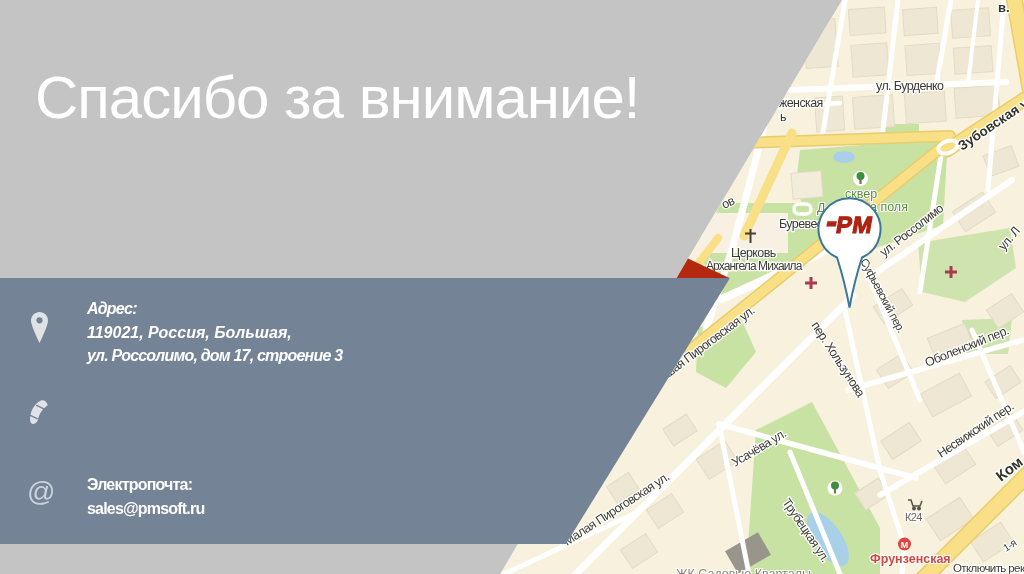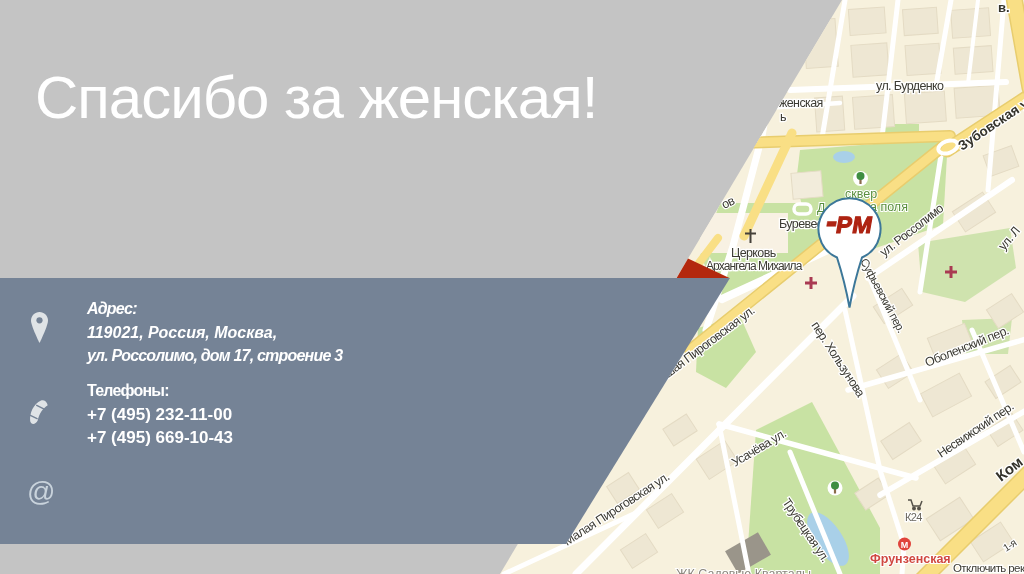--- a/index.html
+++ b/index.html
@@ -275,22 +275,22 @@
   </svg>
 
   <svg class="abs" style="left:29px;top:121px" width="21" height="28" viewBox="0 0 21 28">
     <path d="M12,1.5 C14.5,0.3 18,2.3 18.7,6.2 C14,9.5 10.2,14 8.7,21.5 C6.5,26 2,25.8 1.2,22.3 C0.3,14 4.5,5 12,1.5 Z" fill="#dfe3e6"></path>
     <path d="M7.2,6.2 L15.2,10.2 M0.8,16.2 L8.6,19.8" stroke="#758396" stroke-width="1.4"></path>
   </svg>
 
   <div class="abs" style="left:27px;top:198px;font-size:28px;color:#c9d3dc;font-family:'Liberation Sans',sans-serif;">@</div>
 
   <div class="abs" style="left:87px;top:19px;font-size:16px;font-weight:bold;line-height:23.5px;letter-spacing:-0.8px;font-style:italic;">
-    Адрес:<br><span style="letter-spacing:0">119021, Россия, Москва,</span><br>ул. Россолимо, дом 17, строение 3
+    Адрес:<br><span style="letter-spacing:0">119021, Россия, Большая,</span><br>ул. Россолимо, дом 17, строение 3
   </div>
 
-  <div class="abs" style="left:87px;top:101px;font-size:16px;font-weight:bold;line-height:23.5px;letter-spacing:-0.8px;">
-    Телефоны:<br><span style="font-size:17px;letter-spacing:0">+7 (495) 232-11-00<br>+7 (495) 669-10-43</span>
+
+  <div class="abs" style="left:87px;top:195px;font-size:16px;font-weight:bold;line-height:23.5px;letter-spacing:-0.8px;">
+    Электропочта:<br>sales@pmsoft.ru
   </div>
-
 </div>
 
-<div class="abs" style="left:35px;top:63px;font-size:60px;color:#ffffff;letter-spacing:-1px;">Спасибо за женская!</div>
+<div class="abs" style="left:35px;top:63px;font-size:60px;color:#ffffff;letter-spacing:-1px;">Спасибо за внимание!</div>
 
 </body></html>

